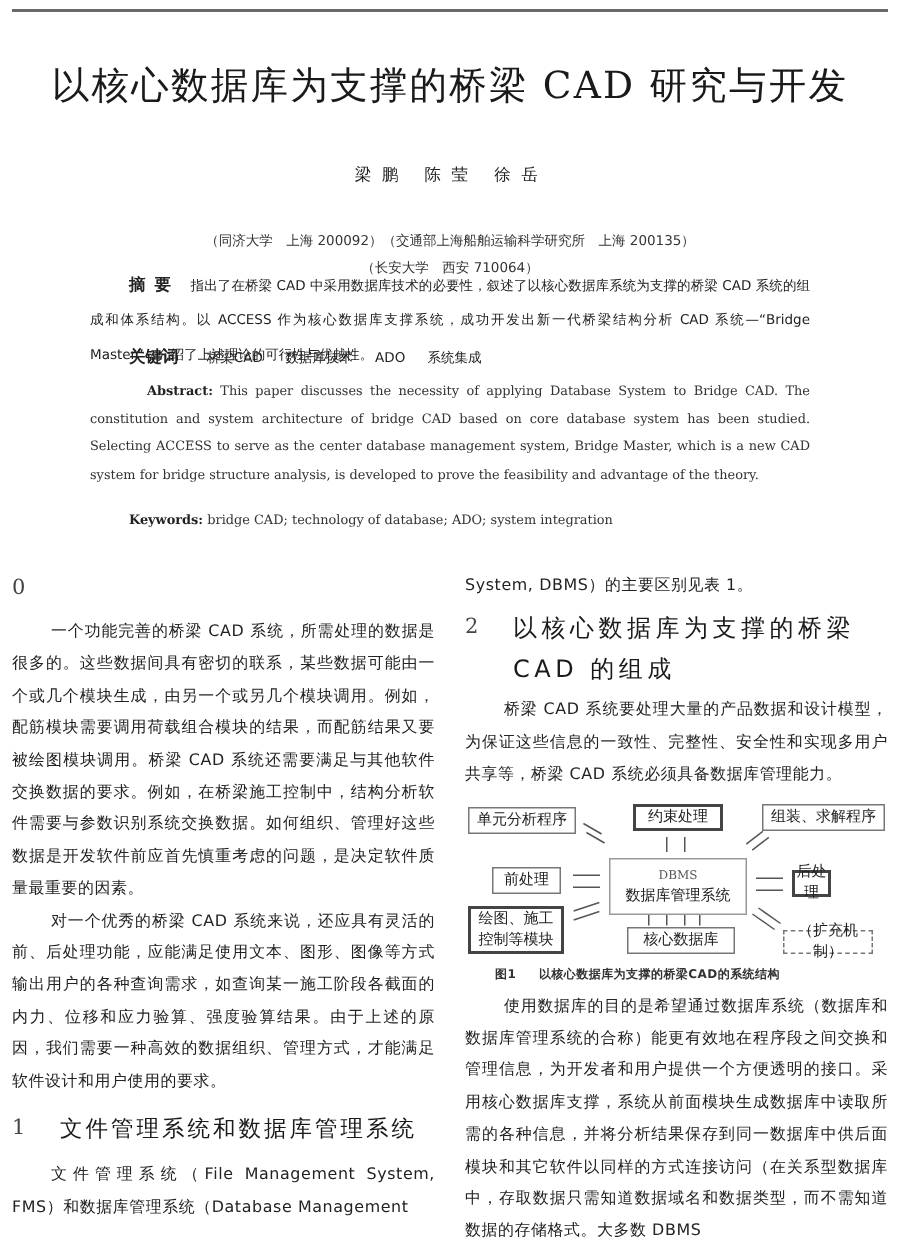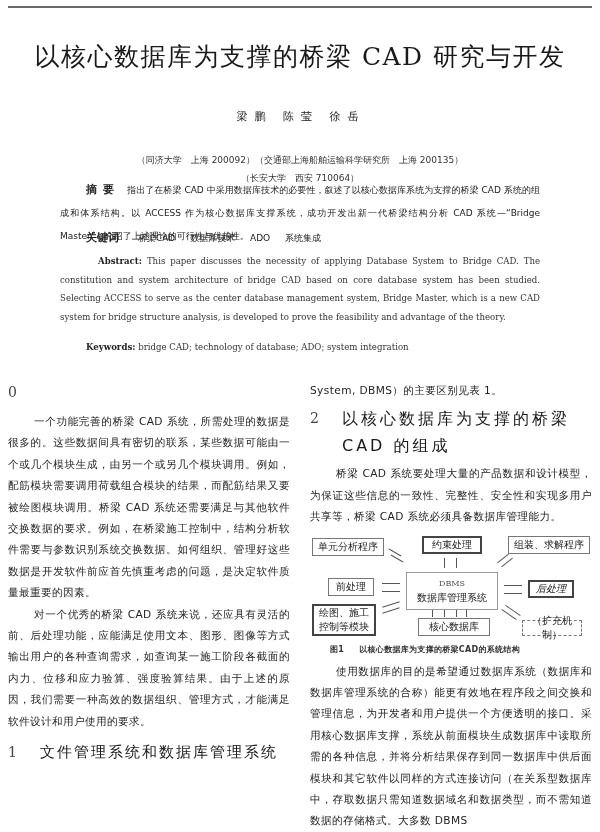--- a/index.html
+++ b/index.html
@@ -84,20 +84,21 @@
 <div class="col col-left">
   <h2 class="h1" style="margin-bottom:6px;">
     <span class="num">0</span>
   </h2>
   <p class="para indent">一个功能完善的桥梁 CAD 系统，所需处理的数据是很多的。这些数据间具有密切的联系，某些数据可能由一个或几个模块生成，由另一个或另几个模块调用。例如，配筋模块需要调用荷载组合模块的结果，而配筋结果又要被绘图模块调用。桥梁 CAD 系统还需要满足与其他软件交换数据的要求。例如，在桥梁施工控制中，结构分析软件需要与参数识别系统交换数据。如何组织、管理好这些数据是开发软件前应首先慎重考虑的问题，是决定软件质量最重要的因素。</p>
   <p class="para indent">对一个优秀的桥梁 CAD 系统来说，还应具有灵活的前、后处理功能，应能满足使用文本、图形、图像等方式输出用户的各种查询需求，如查询某一施工阶段各截面的内力、位移和应力验算、强度验算结果。由于上述的原因，我们需要一种高效的数据组织、管理方式，才能满足软件设计和用户使用的要求。</p>
   <h2 class="h1" style="margin-top:8px; margin-bottom:8px;">
     <span class="num">1</span>
     <span class="txt">文件管理系统和数据库管理系统</span>
   </h2>
+  <p class="para indent">文件管理系统（File Management System, FMS）和数据库管理系统（Database Management</p>
 </div>
 
 <div class="col col-right">
   <p class="para">System, DBMS）的主要区别见表 1。</p>
   <h2 class="h1" style="margin-top:4px; margin-bottom:4px; font-size:16px; line-height:27px;">
     <span class="num">2</span>
     <span class="txt" style="letter-spacing:3px;">以核心数据库为支撑的桥梁 CAD 的组成</span>
   </h2>
   <p class="para indent">桥梁 CAD 系统要处理大量的产品数据和设计模型，为保证这些信息的一致性、完整性、安全性和实现多用户共享等，桥梁 CAD 系统必须具备数据库管理能力。</p>
 
@@ -105,21 +106,21 @@
     <div class="box" style="left:2px; top:2px; width:72px; height:18px;">单元分析程序</div>
     <div class="box thick" style="left:112px; top:0px; width:60px; height:18px;">约束处理</div>
     <div class="box" style="left:198px; top:0px; width:82px; height:18px;">组装、求解程序</div>
 
     <div class="box center" style="left:96px; top:36px; width:92px; height:38px;">
       <span class="top">DBMS</span>
       <span>数据库管理系统</span>
     </div>
 
     <div class="box" style="left:18px; top:42px; width:46px; height:18px;">前处理</div>
-    <div class="box thick" style="left:218px; top:44px; width:46px; height:18px;font-style:italic;">后处理</div>
+    <div class="box thick" style="left:218px; top:44px; width:26px; height:18px;">后处理</div>
 
     <div class="box thick" style="left:2px; top:68px; width:64px; height:32px; flex-direction:column;">
       <span>绘图、施工</span>
       <span>控制等模块</span>
     </div>
     <div class="box" style="left:108px; top:82px; width:72px; height:18px;">核心数据库</div>
     <div class="box dashed" style="left:212px; top:84px; width:60px; height:16px;">（扩充机制）</div>
 
     <div class="arrow" style="left:78px; top:16px; width:14px; height:1px; transform:rotate(30deg);"></div>
     <div class="arrow" style="left:80px; top:22px; width:14px; height:1px; transform:rotate(30deg);"></div>

